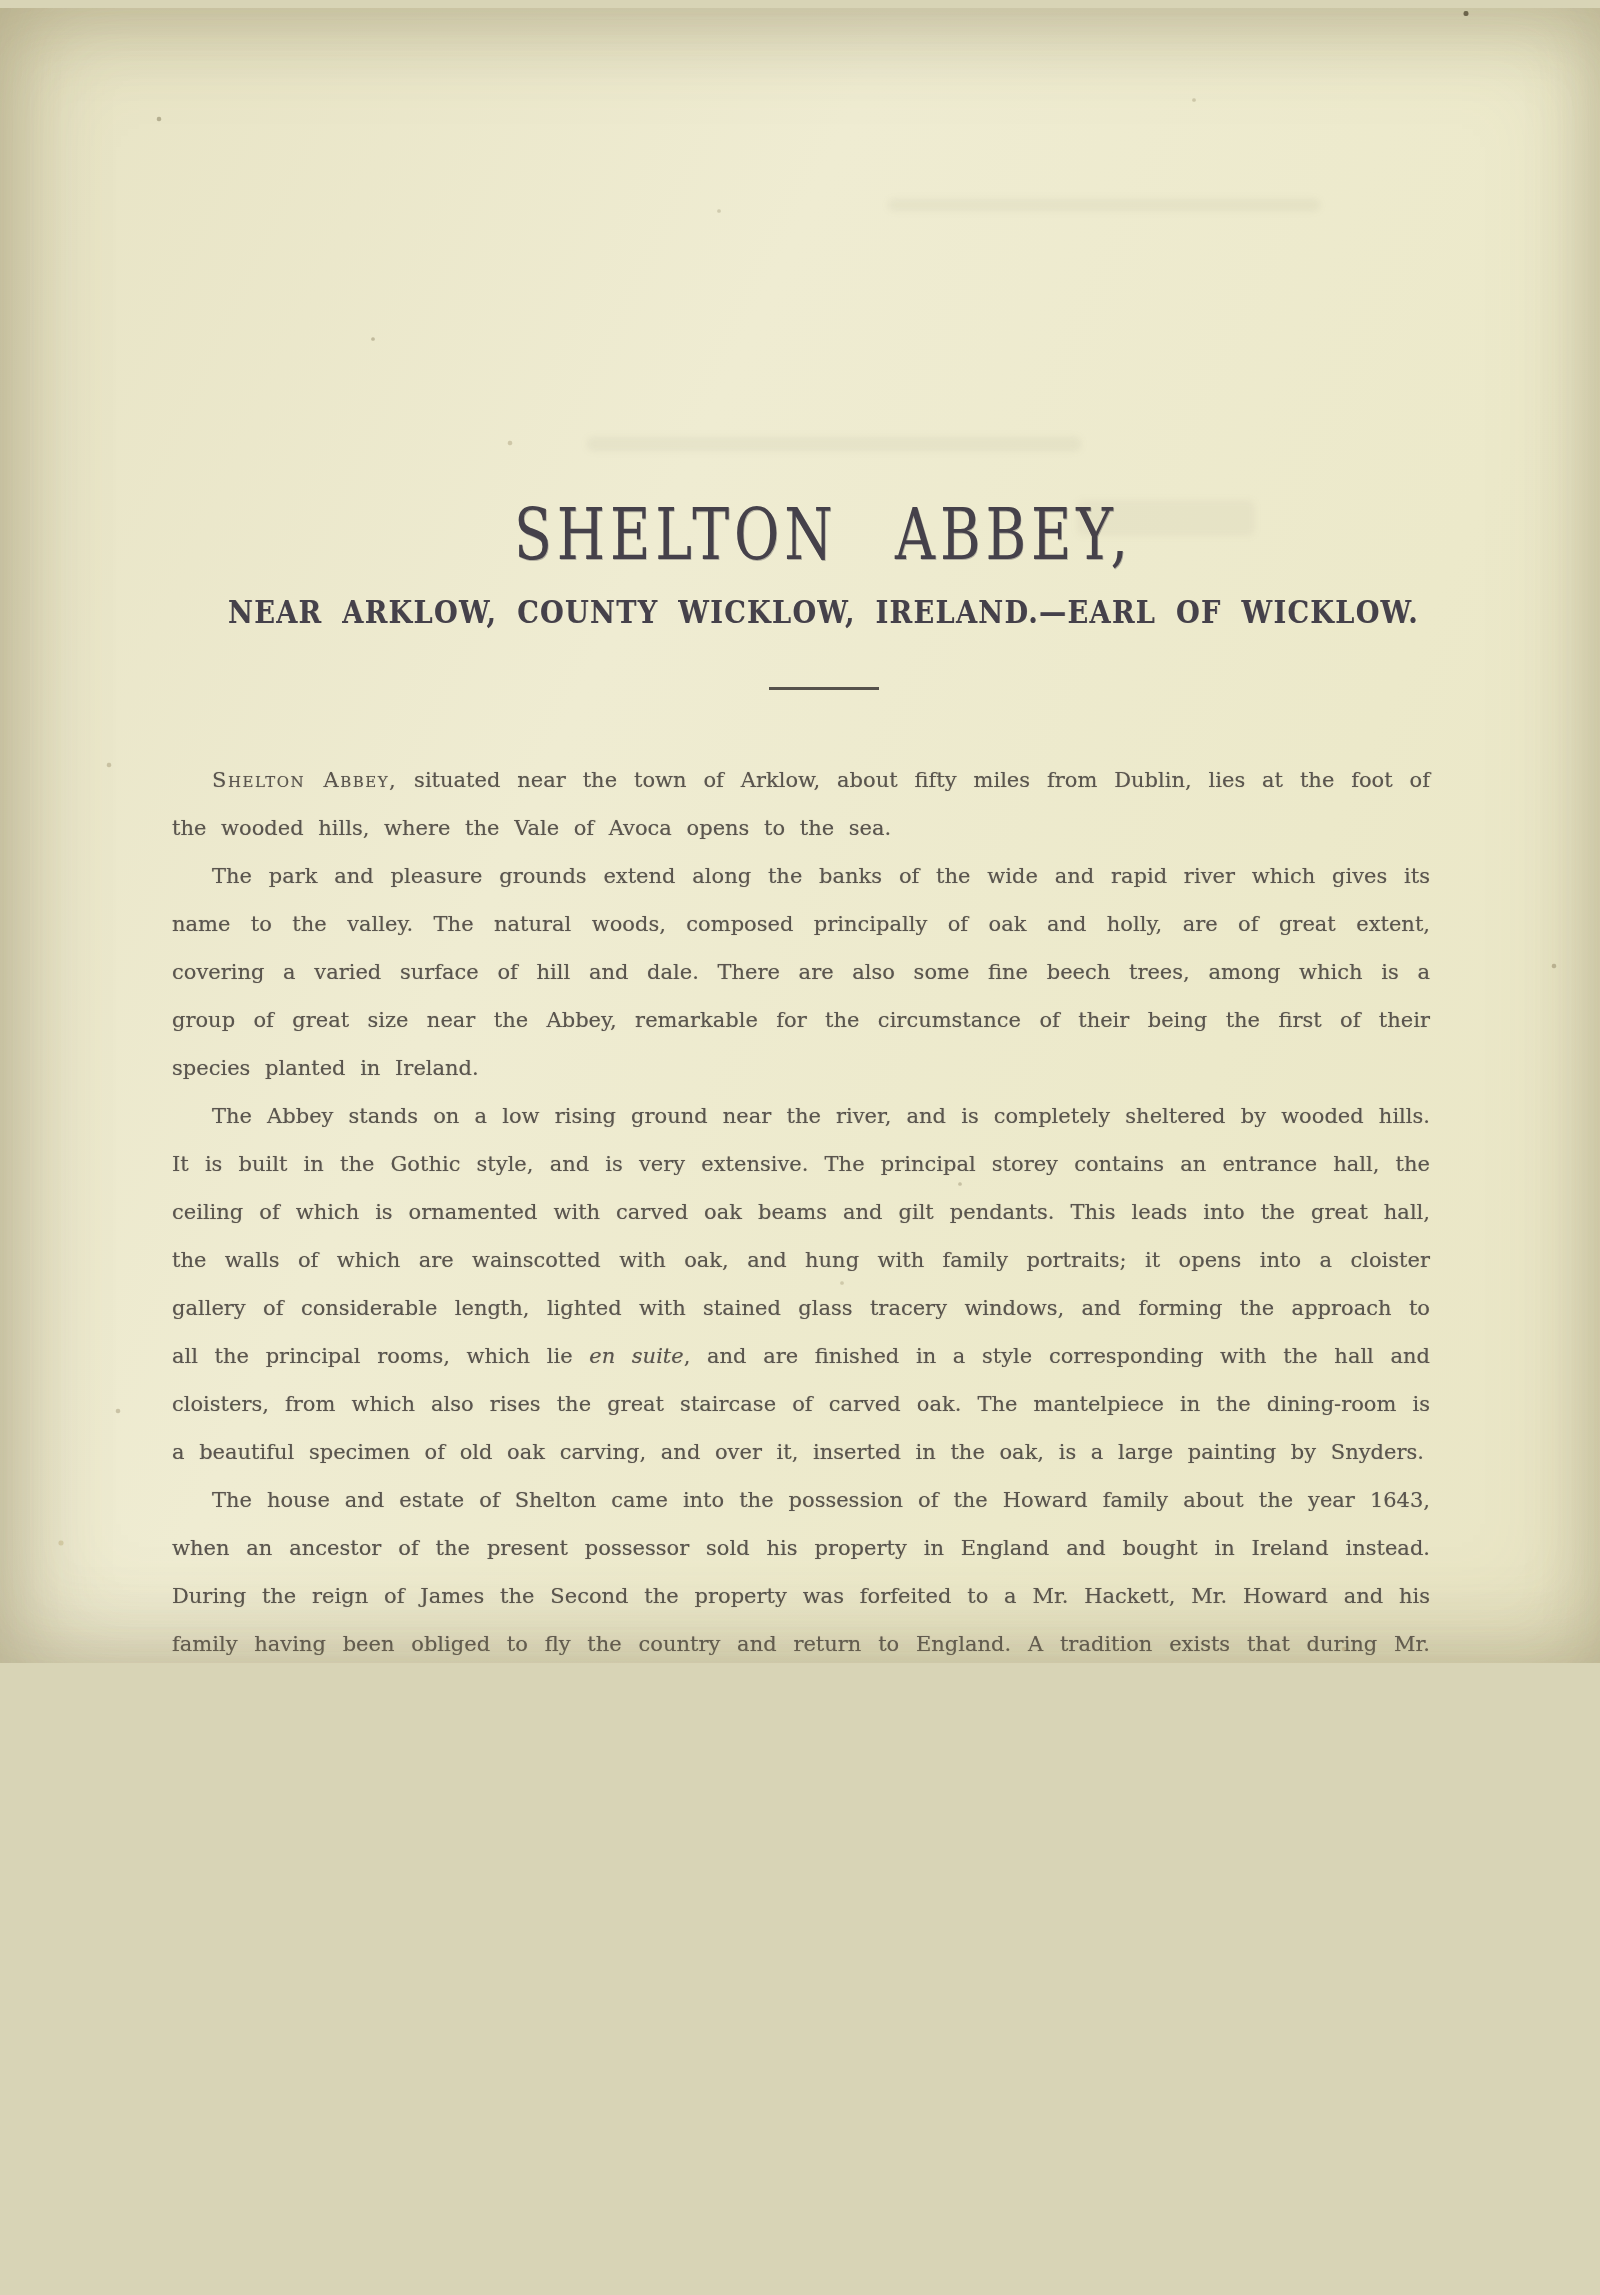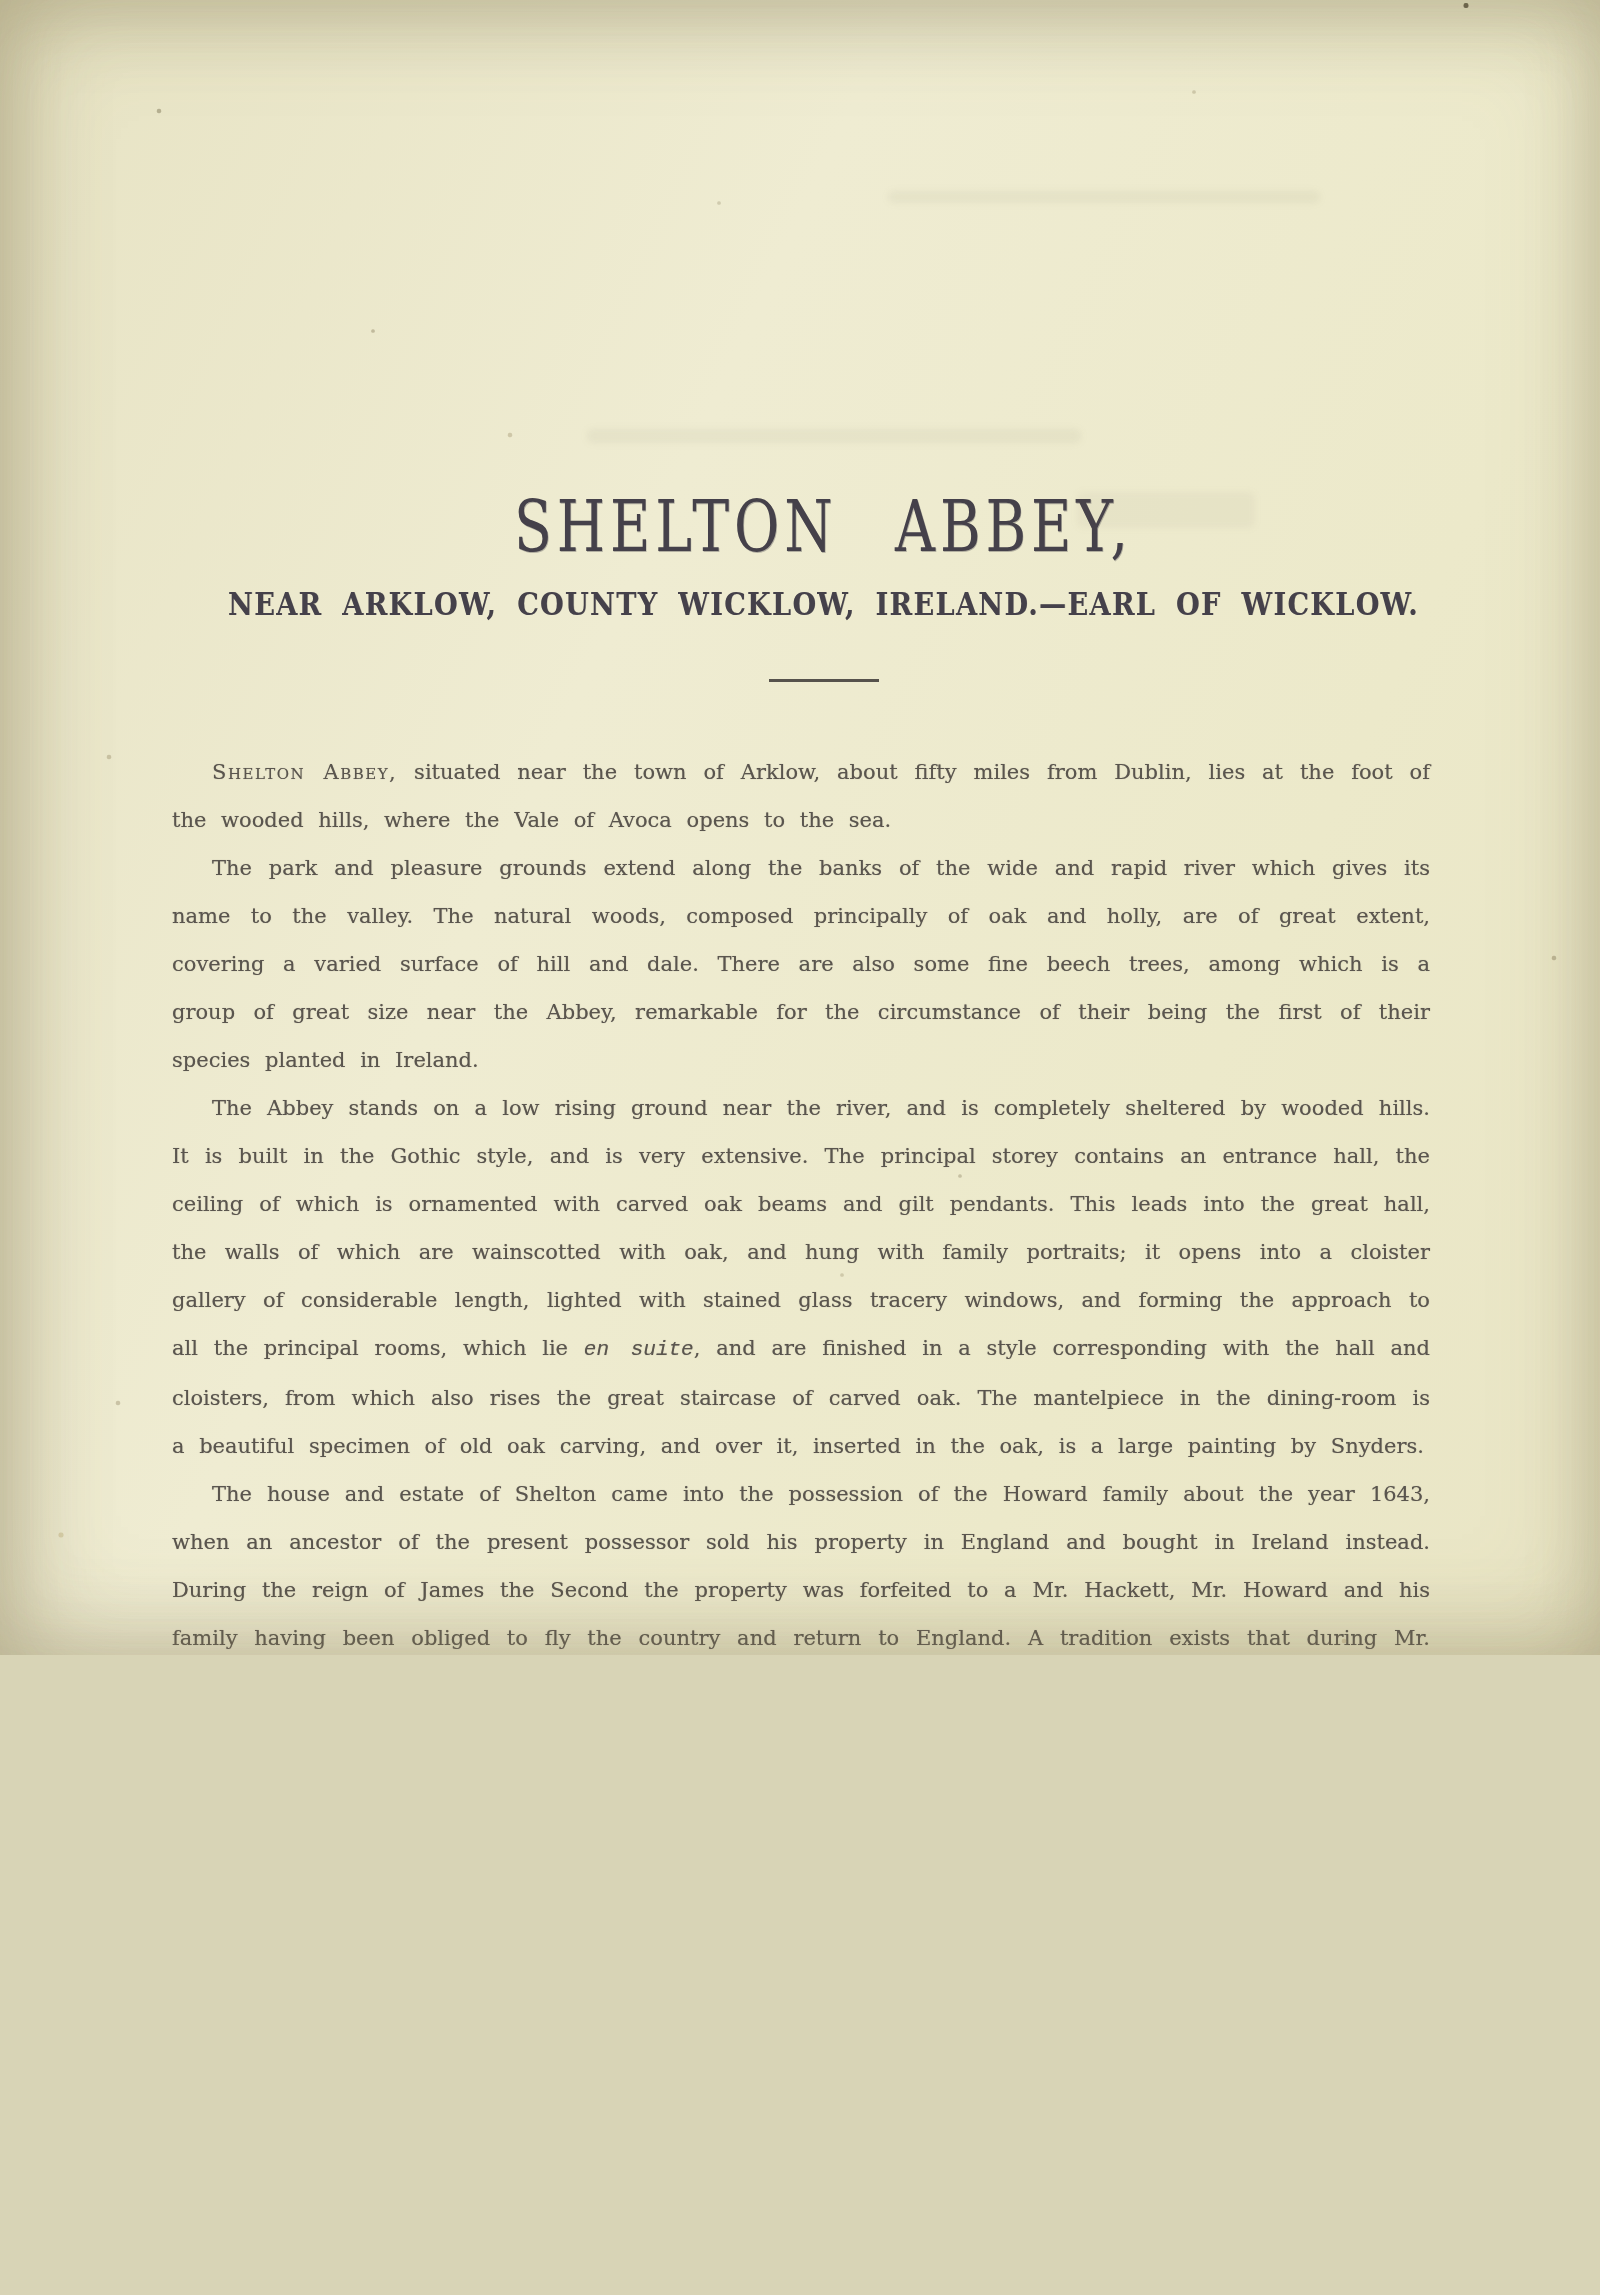--- a/index.html
+++ b/index.html
@@ -15,20 +15,21 @@
     background:#d8d4b6;
   }
   .page{
     position:relative;
     width:1601px;height:1655px;
     overflow:hidden;
     background:linear-gradient(115deg,#e7e3c4 0%,#efecd2 38%,#ece9ca 72%,#e9e5c5 100%);
     background-color:var(--paper);
     box-sizing:border-box;
     padding-top:488px;
+    margin-top:8px;
   }
   
   .vignette{
     position:absolute;inset:0;pointer-events:none;z-index:5;
     box-shadow:
       inset 0 0 116px rgba(140,128,88,0.22),
       inset 42px 0 73px rgba(135,125,90,0.17),
       inset 0 35px 62px rgba(135,125,90,0.15),
       inset -23px 0 62px rgba(150,140,105,0.10),
       inset 0 -35px 69px rgba(150,140,105,0.12);
@@ -85,21 +86,21 @@
     text-shadow:0 0 0.8px rgba(90,85,78,0.55);
   }
   .para{
     margin:0;
     text-indent:40px;
   }
   .seg-smallcaps{
     font-variant:small-caps;
     letter-spacing:1.5px;
   }
-  .seg-italic{font-style:italic;font-family:Liberation Mono, monospace;}
+  .seg-italic{font-style:italic;}
   .seg-normal{}
   
   .speckles{
     position:absolute;top:0;left:0;width:1.5px;height:1.5px;border-radius:50%;
     z-index:4;pointer-events:none;
     box-shadow:
       1465px 4.6px 0 1.5px rgba(75,68,50,0.85),
       158px 110px 0 1.2px rgba(120,110,80,0.45),
       372px 330px 0 0.8px rgba(130,118,85,0.40),
       718px 202px 0 0.8px rgba(140,128,95,0.30),

